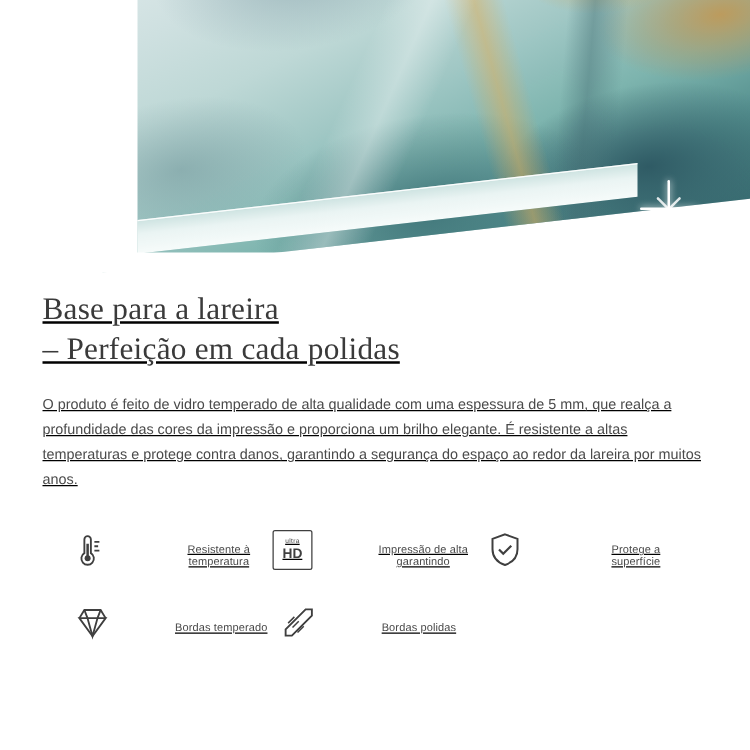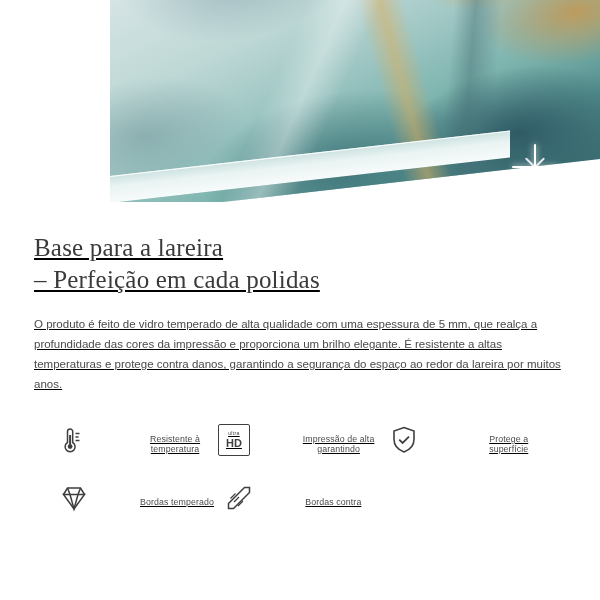--- a/index.html
+++ b/index.html
@@ -254,19 +254,19 @@
         <div class="feature-label">Bordas temperado</div>
       </div>
 
       <div class="feature">
         <div class="feature-icon">
           <svg width="34" height="34" viewBox="0 0 34 34" fill="none" stroke="#3f3f3f" stroke-width="1.5">
             <path d="M6.5 22.5L22.5 6.5H27.5v5L11.5 27.5H6.5z"></path>
             <path d="M12 21l5-5M16 25l5-5M8.5 17.5l5-5" stroke-width="1.2"></path>
           </svg>
         </div>
-        <div class="feature-label">Bordas contra</div>
+        <div class="feature-label">Bordas polidas</div>
       </div>
 
 
     </div>
   </div>
 </div>
 
 </body></html>

